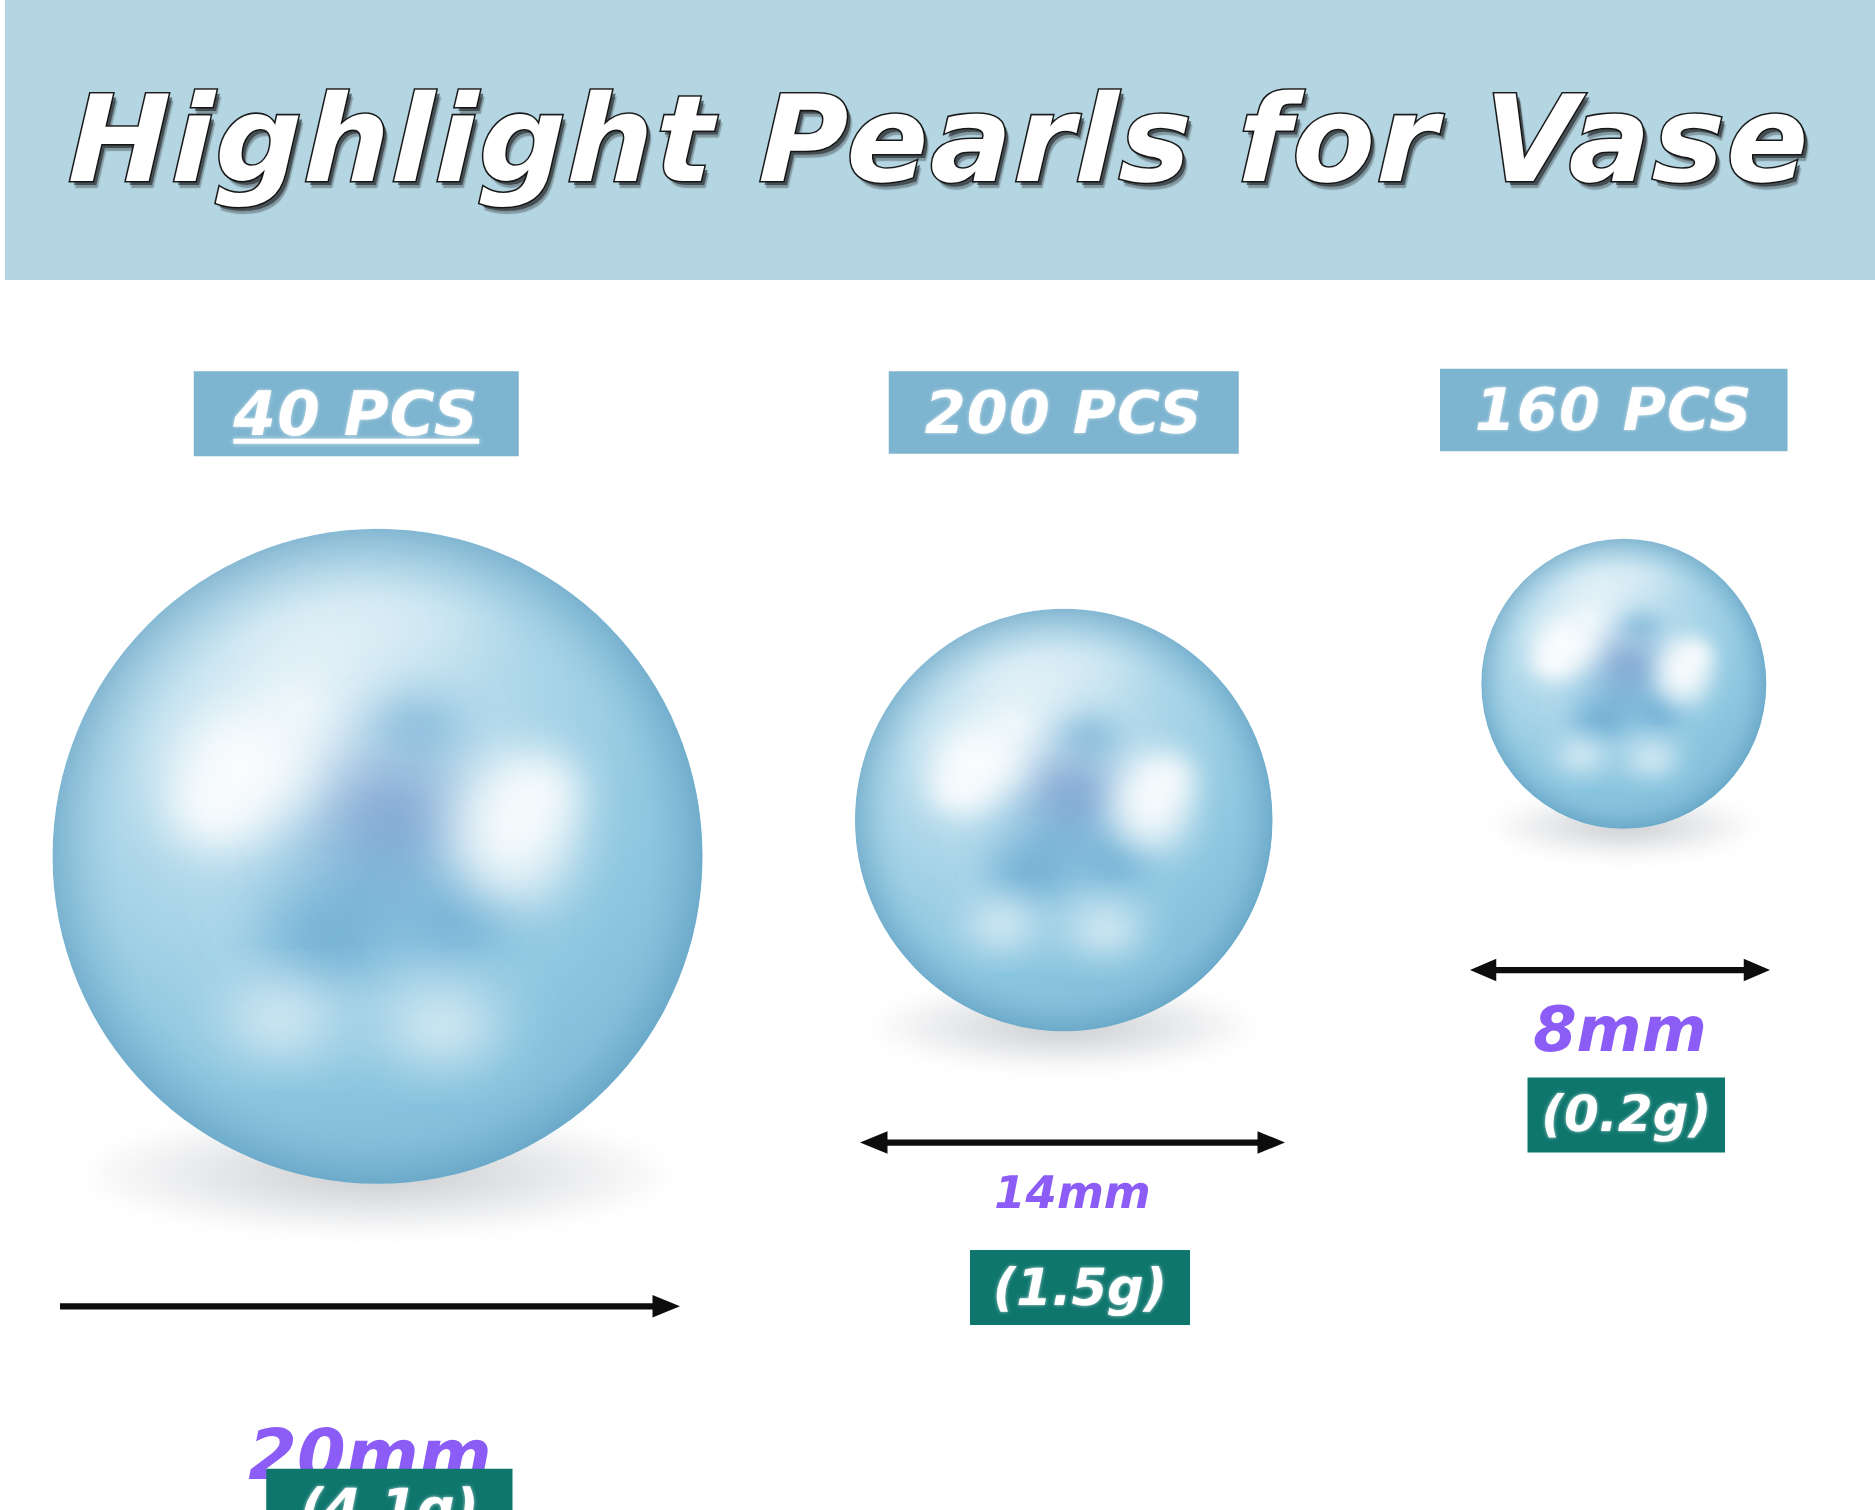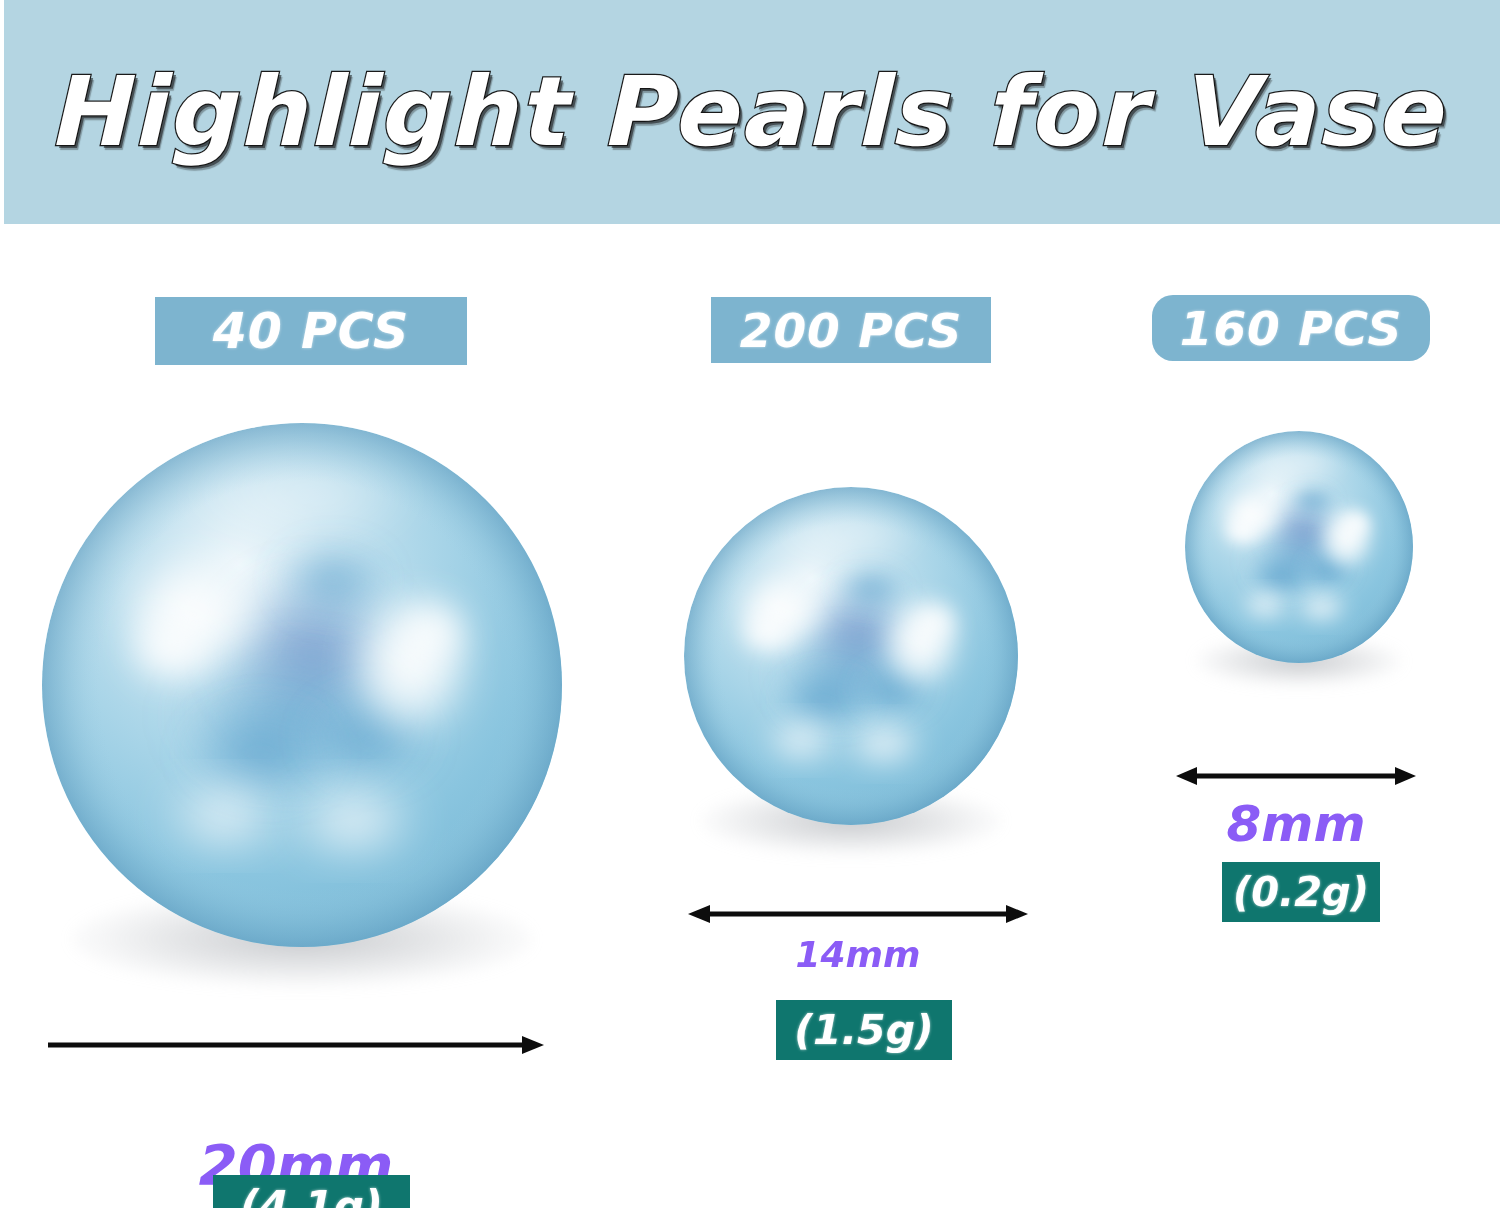--- a/index.html
+++ b/index.html
@@ -116,21 +116,21 @@
   .dim-arrow { position: absolute; }
   .dim-arrow svg { display:block; width:100%; height:100%; }
 </style>
 </head>
 <body>
 
 <div id="header-band">
   <div id="header-title">Highlight Pearls for Vase</div>
 </div>
 
-<div class="pcs-badge" style="left:155px; top:297px; width:312px; height:68px; font-size:49px;">40 PCS</div>
+<div class="pcs-badge" style="left:155px; top:297px; width:260px; height:68px; font-size:49px;text-decoration:underline;">40 PCS</div>
 
 <div class="pearl-wrap" style="left:42px; top:423px; width:520px; height:524px;">
   <div class="pearl-shadow" style="top:468px; width:460px; height:96px;"></div>
   <div class="pearl" style="width:520px; height:524px;">
     <svg viewBox="0 0 200 200" preserveAspectRatio="none" aria-hidden="true">
       <defs>
         <radialGradient id="pg1" cx="38%" cy="27%" r="78%">
           <stop offset="0%" stop-color="#eef7fb"></stop>
           <stop offset="22%" stop-color="#c6e3f0"></stop>
           <stop offset="48%" stop-color="#a9d5e8"></stop>
@@ -228,21 +228,21 @@
 <div class="dim-arrow" style="left:688px; top:903px; width:340px; height:22px;">
   <svg viewBox="0 0 340 22" preserveAspectRatio="none" aria-hidden="true">
     <line x1="16" y1="11" x2="324" y2="11" stroke="#0d0d0d" stroke-width="5"></line>
     <polygon points="0,11 22,2 22,20" fill="#0d0d0d"></polygon>
     <polygon points="340,11 318,2 318,20" fill="#0d0d0d"></polygon>
   </svg>
 </div>
 <div class="mm-label" style="left:688px; top:934px; width:340px; font-size:36px;">14mm</div>
 <div class="weight-badge" style="left:776px; top:1000px; width:176px; height:60px; font-size:41px;">(1.5g)</div>
 
-<div class="pcs-badge" style="left:1152px; top:295px; width:278px; height:66px; font-size:47px;border-radius:21px;">160 PCS</div>
+<div class="pcs-badge" style="left:1152px; top:295px; width:278px; height:66px; font-size:47px;">160 PCS</div>
 
 <div class="pearl-wrap" style="left:1185px; top:431px; width:228px; height:232px;">
   <div class="pearl-shadow" style="top:205px; width:206px; height:50px;"></div>
   <div class="pearl" style="width:228px; height:232px;">
     <svg viewBox="0 0 200 200" preserveAspectRatio="none" aria-hidden="true">
       <g clip-path="url(#cp1)">
         <circle cx="100" cy="100" r="100" fill="url(#pg1)"></circle>
         <ellipse cx="104" cy="88" rx="34" ry="30" fill="url(#dk1)" filter="url(#bl2)"></ellipse>
         <ellipse cx="96" cy="112" rx="44" ry="26" fill="url(#md1)" filter="url(#bl2)"></ellipse>
         <ellipse cx="84" cy="126" rx="30" ry="20" fill="url(#md1)" filter="url(#bl1)"></ellipse>

